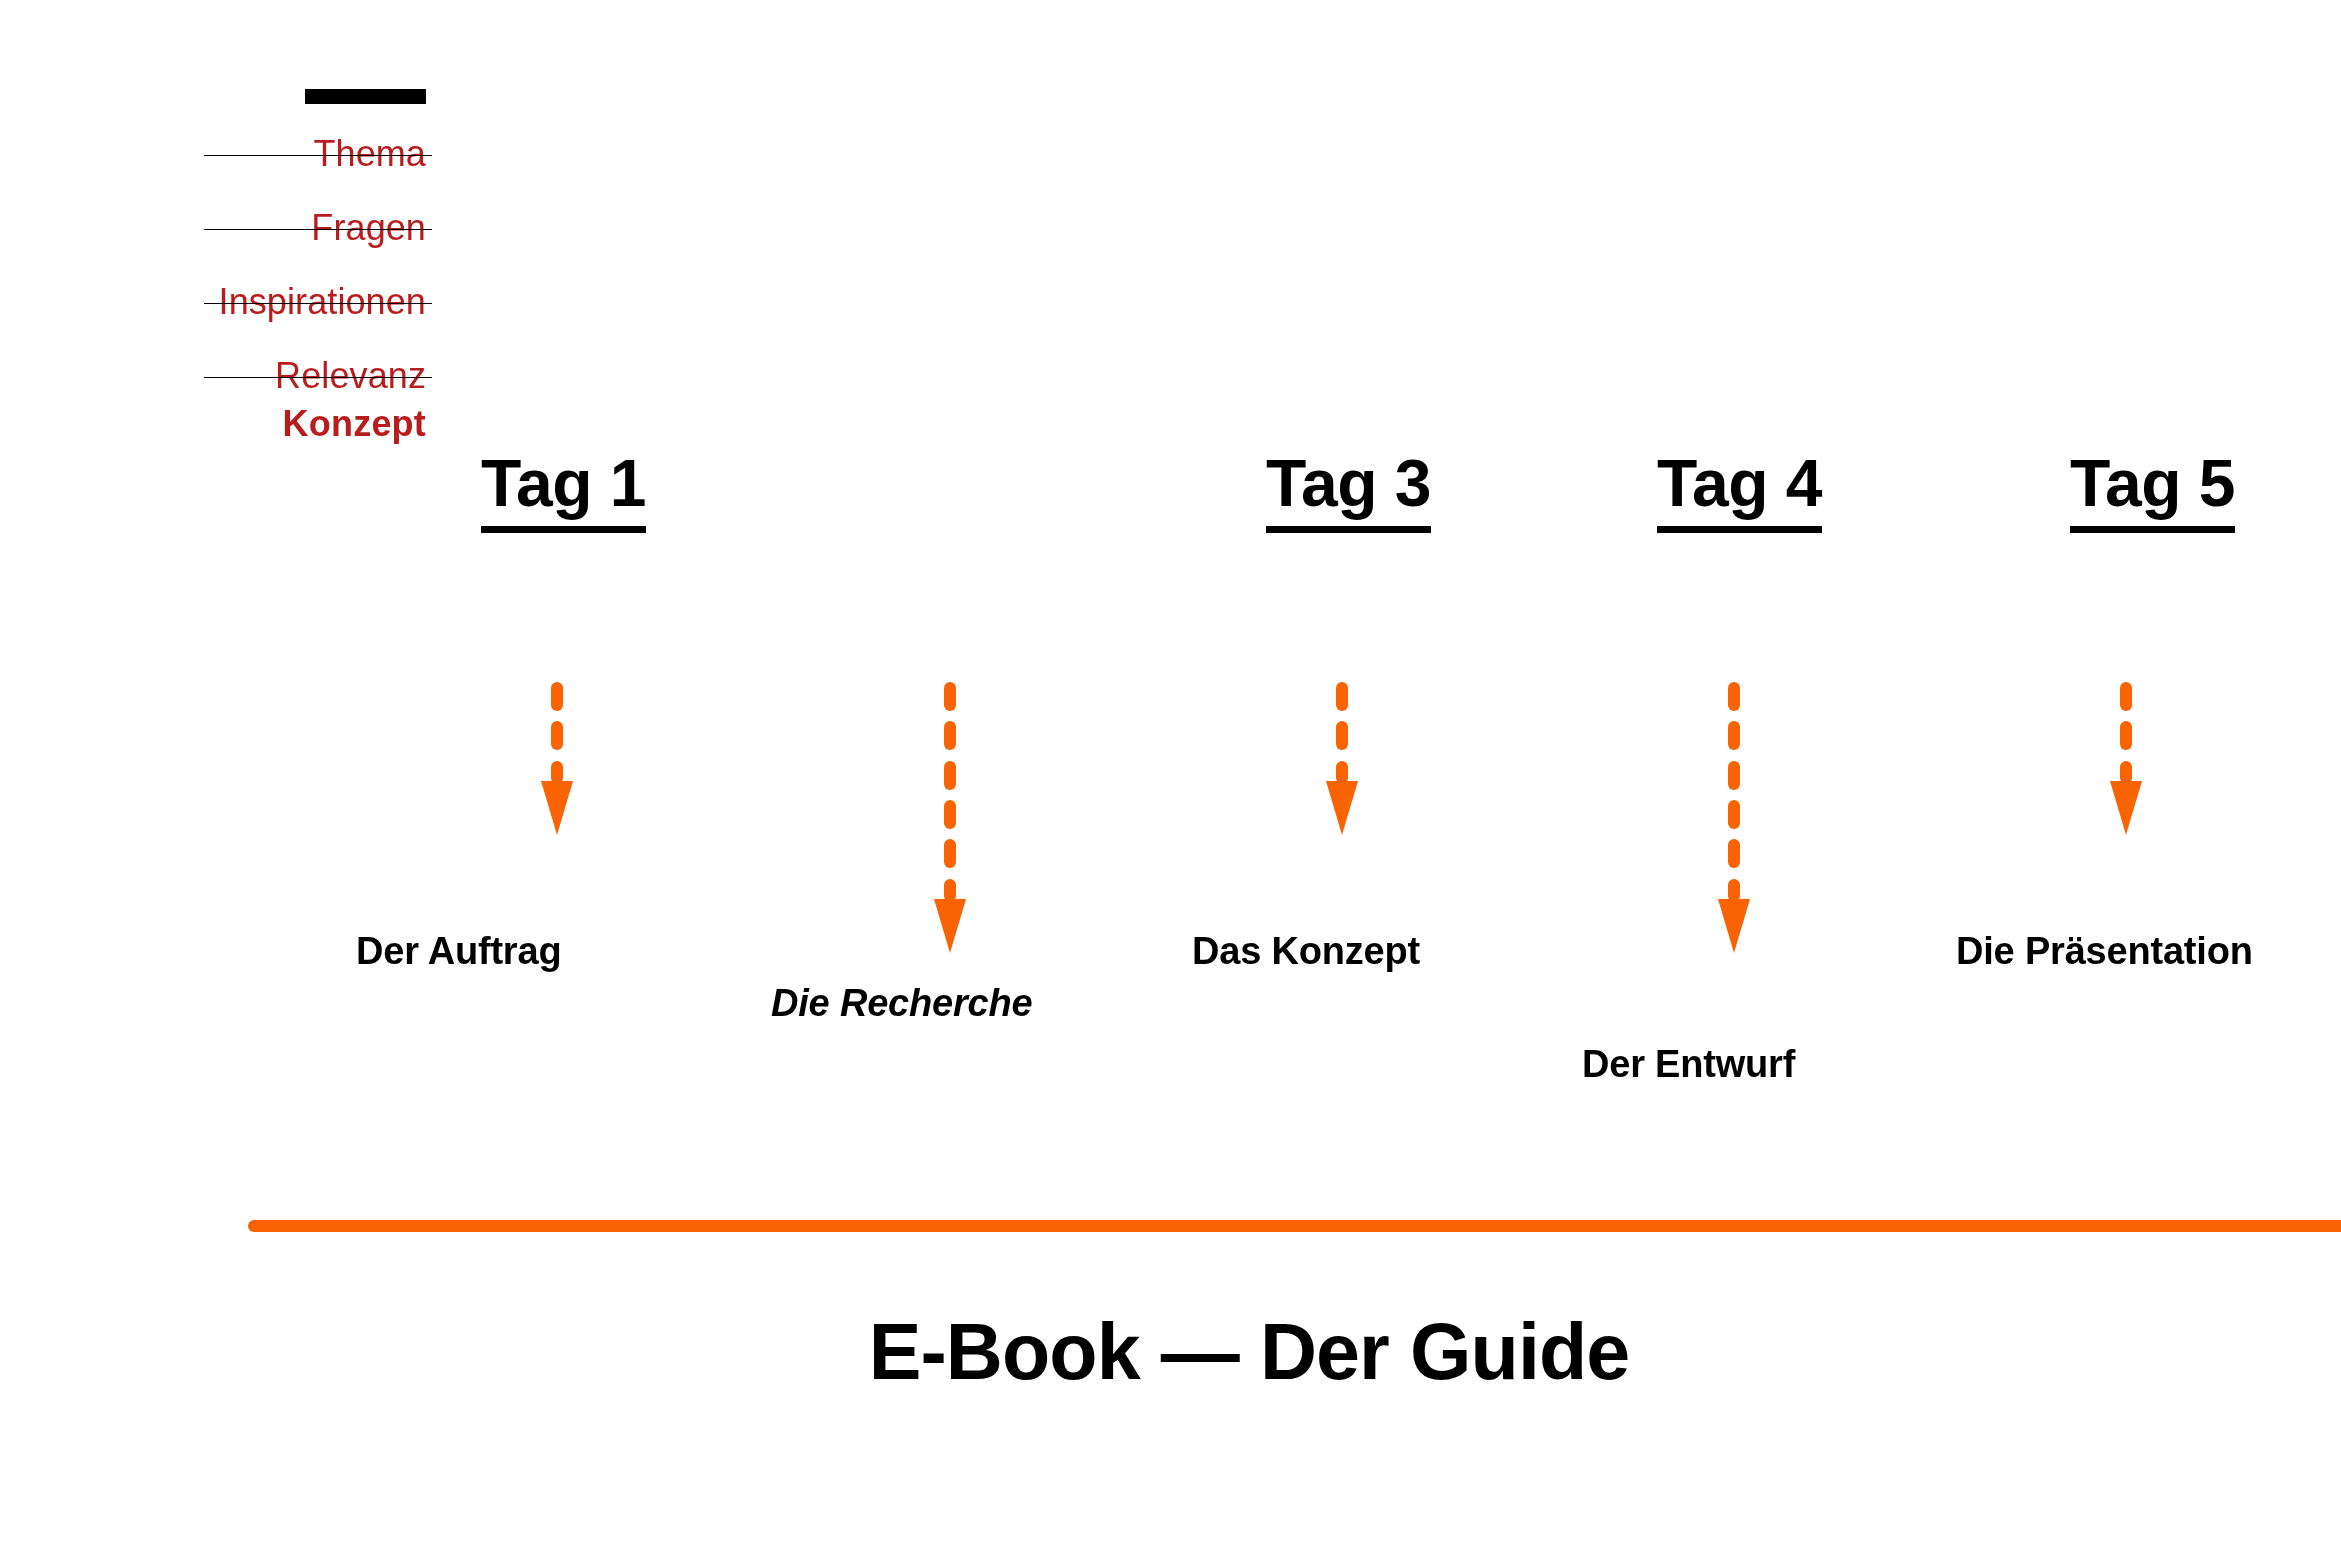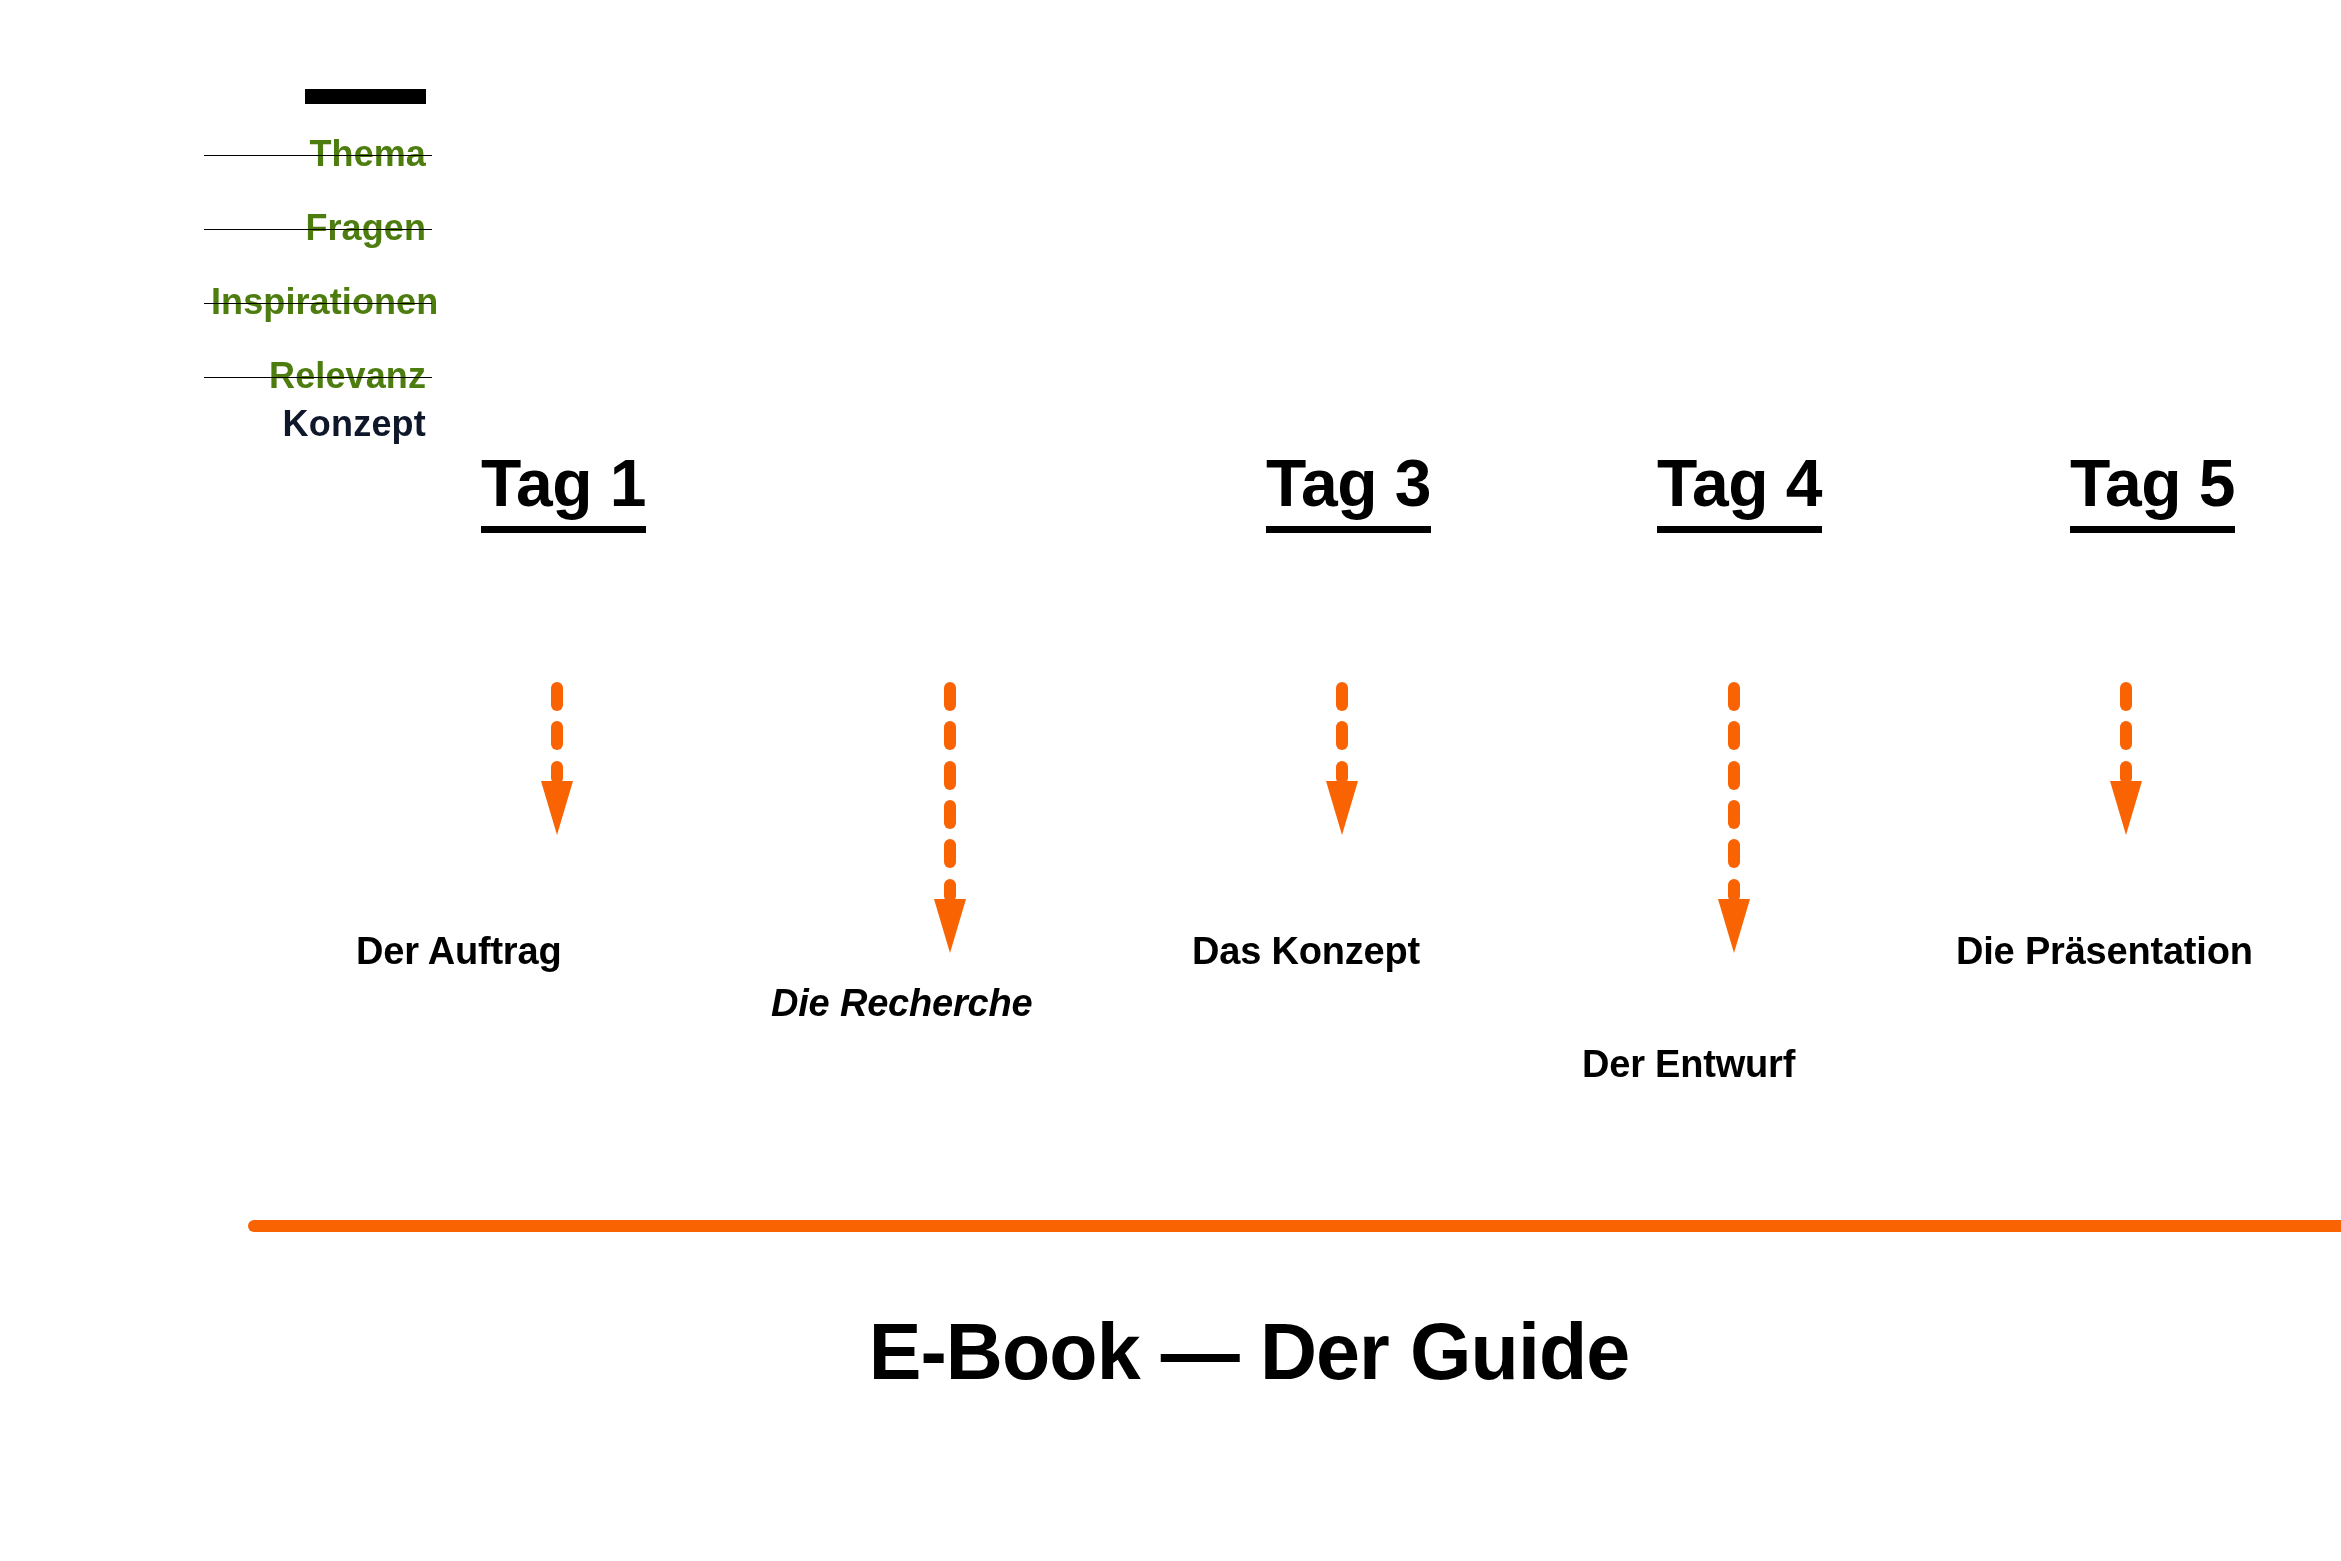--- a/index.html
+++ b/index.html
@@ -37,37 +37,37 @@
   .progress-item {
     display: block;
     font-size: 36px;
     line-height: 1.33;
     color: #1a1a1a;
     font-weight: 300;
     letter-spacing: 0.1px;
     white-space: nowrap;
   }
   .progress-item.done {
-    font-weight: 700;
+    font-weight: 400;
     position: relative;
-    color: #4d7c0f;
+    color: #b91c1c;
     margin-top: 26px;
   }
   .progress-item.done::after {
     content: "";
     position: absolute;
     left: -6.6px;
     right: -5.6px;
     top: 52%;
     height: 1.4px;
     background: #000000;
   }
   .progress-item.current {
     font-weight: 700;
-    color: #0f172a;
+    color: #b91c1c;
     letter-spacing: 0.2px;
   }
 
   
   .day-col {
     position: absolute;
     top: 450px;
     width: 290px;
     text-align: right;
   }

